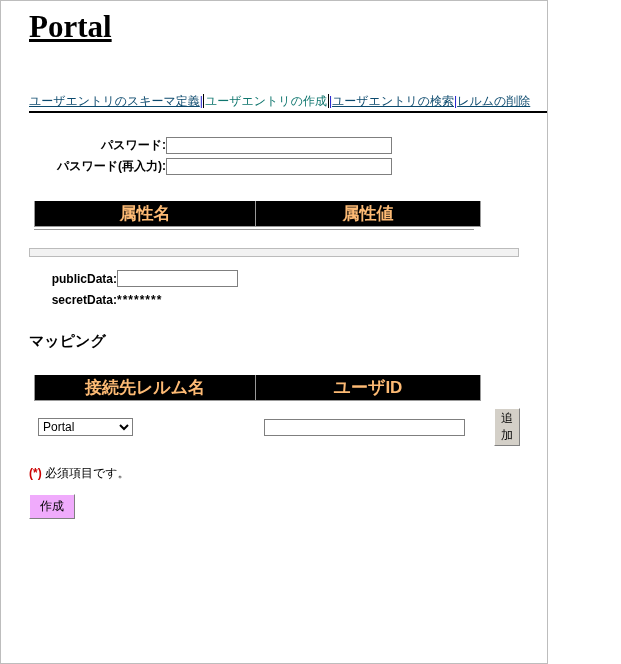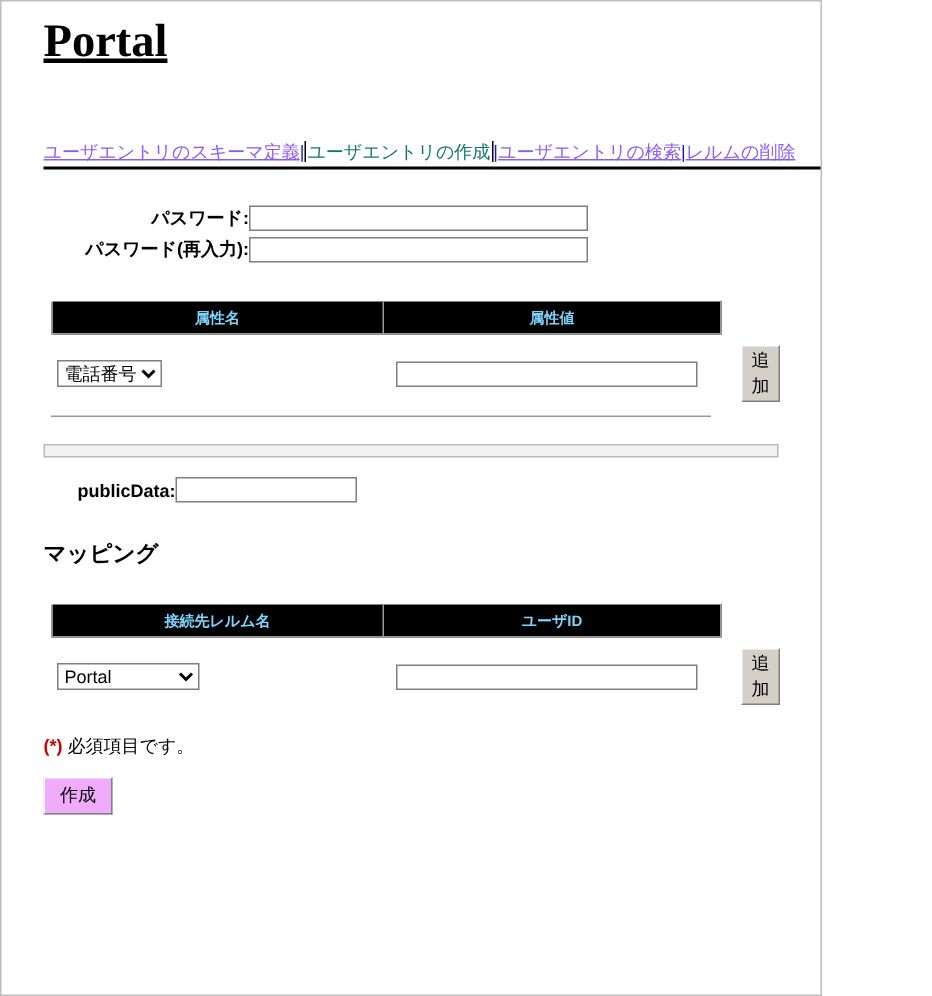--- a/index.html
+++ b/index.html
@@ -31,21 +31,21 @@
   }
   .navbar {
     margin: 48px 0 0 28px;
     width: 577px;
     border-bottom: 2px solid #000000;
     padding-bottom: 1px;
     white-space: nowrap;
     font-size: 12px;
   }
   .navlink {
-    color: #8b5cf6;
+    color: #0c4a6e;
     text-decoration: underline;
     cursor: pointer;
   }
   .navlink.current {
     color: #0f766e;
     text-decoration: none;
     border-left: 1px solid #000000;
     border-right: 1px solid #000000;
     padding: 0 1px;
   }
@@ -90,22 +90,22 @@
   }
   table.grid {
     margin-left: 33px;
     margin-top: 22px;
     border-collapse: collapse;
     width: 440px;
     table-layout: fixed;
   }
   table.grid th {
     background: #000000;
-    color: #7dd3fc;
-    font-size: 10px;
+    color: #fdba74;
+    font-size: 17px;
     font-weight: bold;
     height: 19px;
     border: 1px solid #999999;
     border-top: 2px solid #ffffff;
     margin-top: 19px;
   }
   table.grid td {
     padding: 7px 4px 7px 4px;
     font-size: 12px;
   }
@@ -230,49 +230,36 @@
   </div>
 
   <table class="grid">
     <tbody>
         <tr>
       <th class="cell-left">属性名</th>
       <th class="cell-right">属性値</th>
     </tr>
   </tbody>
     </table>
-  <table class="grid" style="margin-top:0">
-    <tbody>
-        <tr>
-      <td class="cell-left">
-        <select class="combo">
-          <option>電話番号</option>
-        </select>
-      </td>
-      <td class="cell-right">
-        <input class="text w195" type="text" value="" style="">
-      </td>
-      <td>
-        <button class="addbtn">追加</button>
-      </td>
-    </tr>
-  </tbody>
-    </table>
   <div class="row-line"></div>
 
   <div class="sep-bar"></div>
 
 
   <table class="datafields">
     <tbody>
         <tr>
       <td class="dlabel">publicData:</td>
       <td>
         <input class="text" style="width: 115px;" type="text" value="">
       </td>
+    </tr>
+    <tr>
+      <td class="dlabel">secretData:</td>
+      <td class="secret-val">********</td>
     </tr>
   </tbody>
     </table>
 
   <div class="section-title">マッピング</div>
 
   <table class="grid">
     <tbody>
         <tr>
       <th class="cell-left">接続先レルム名</th>

